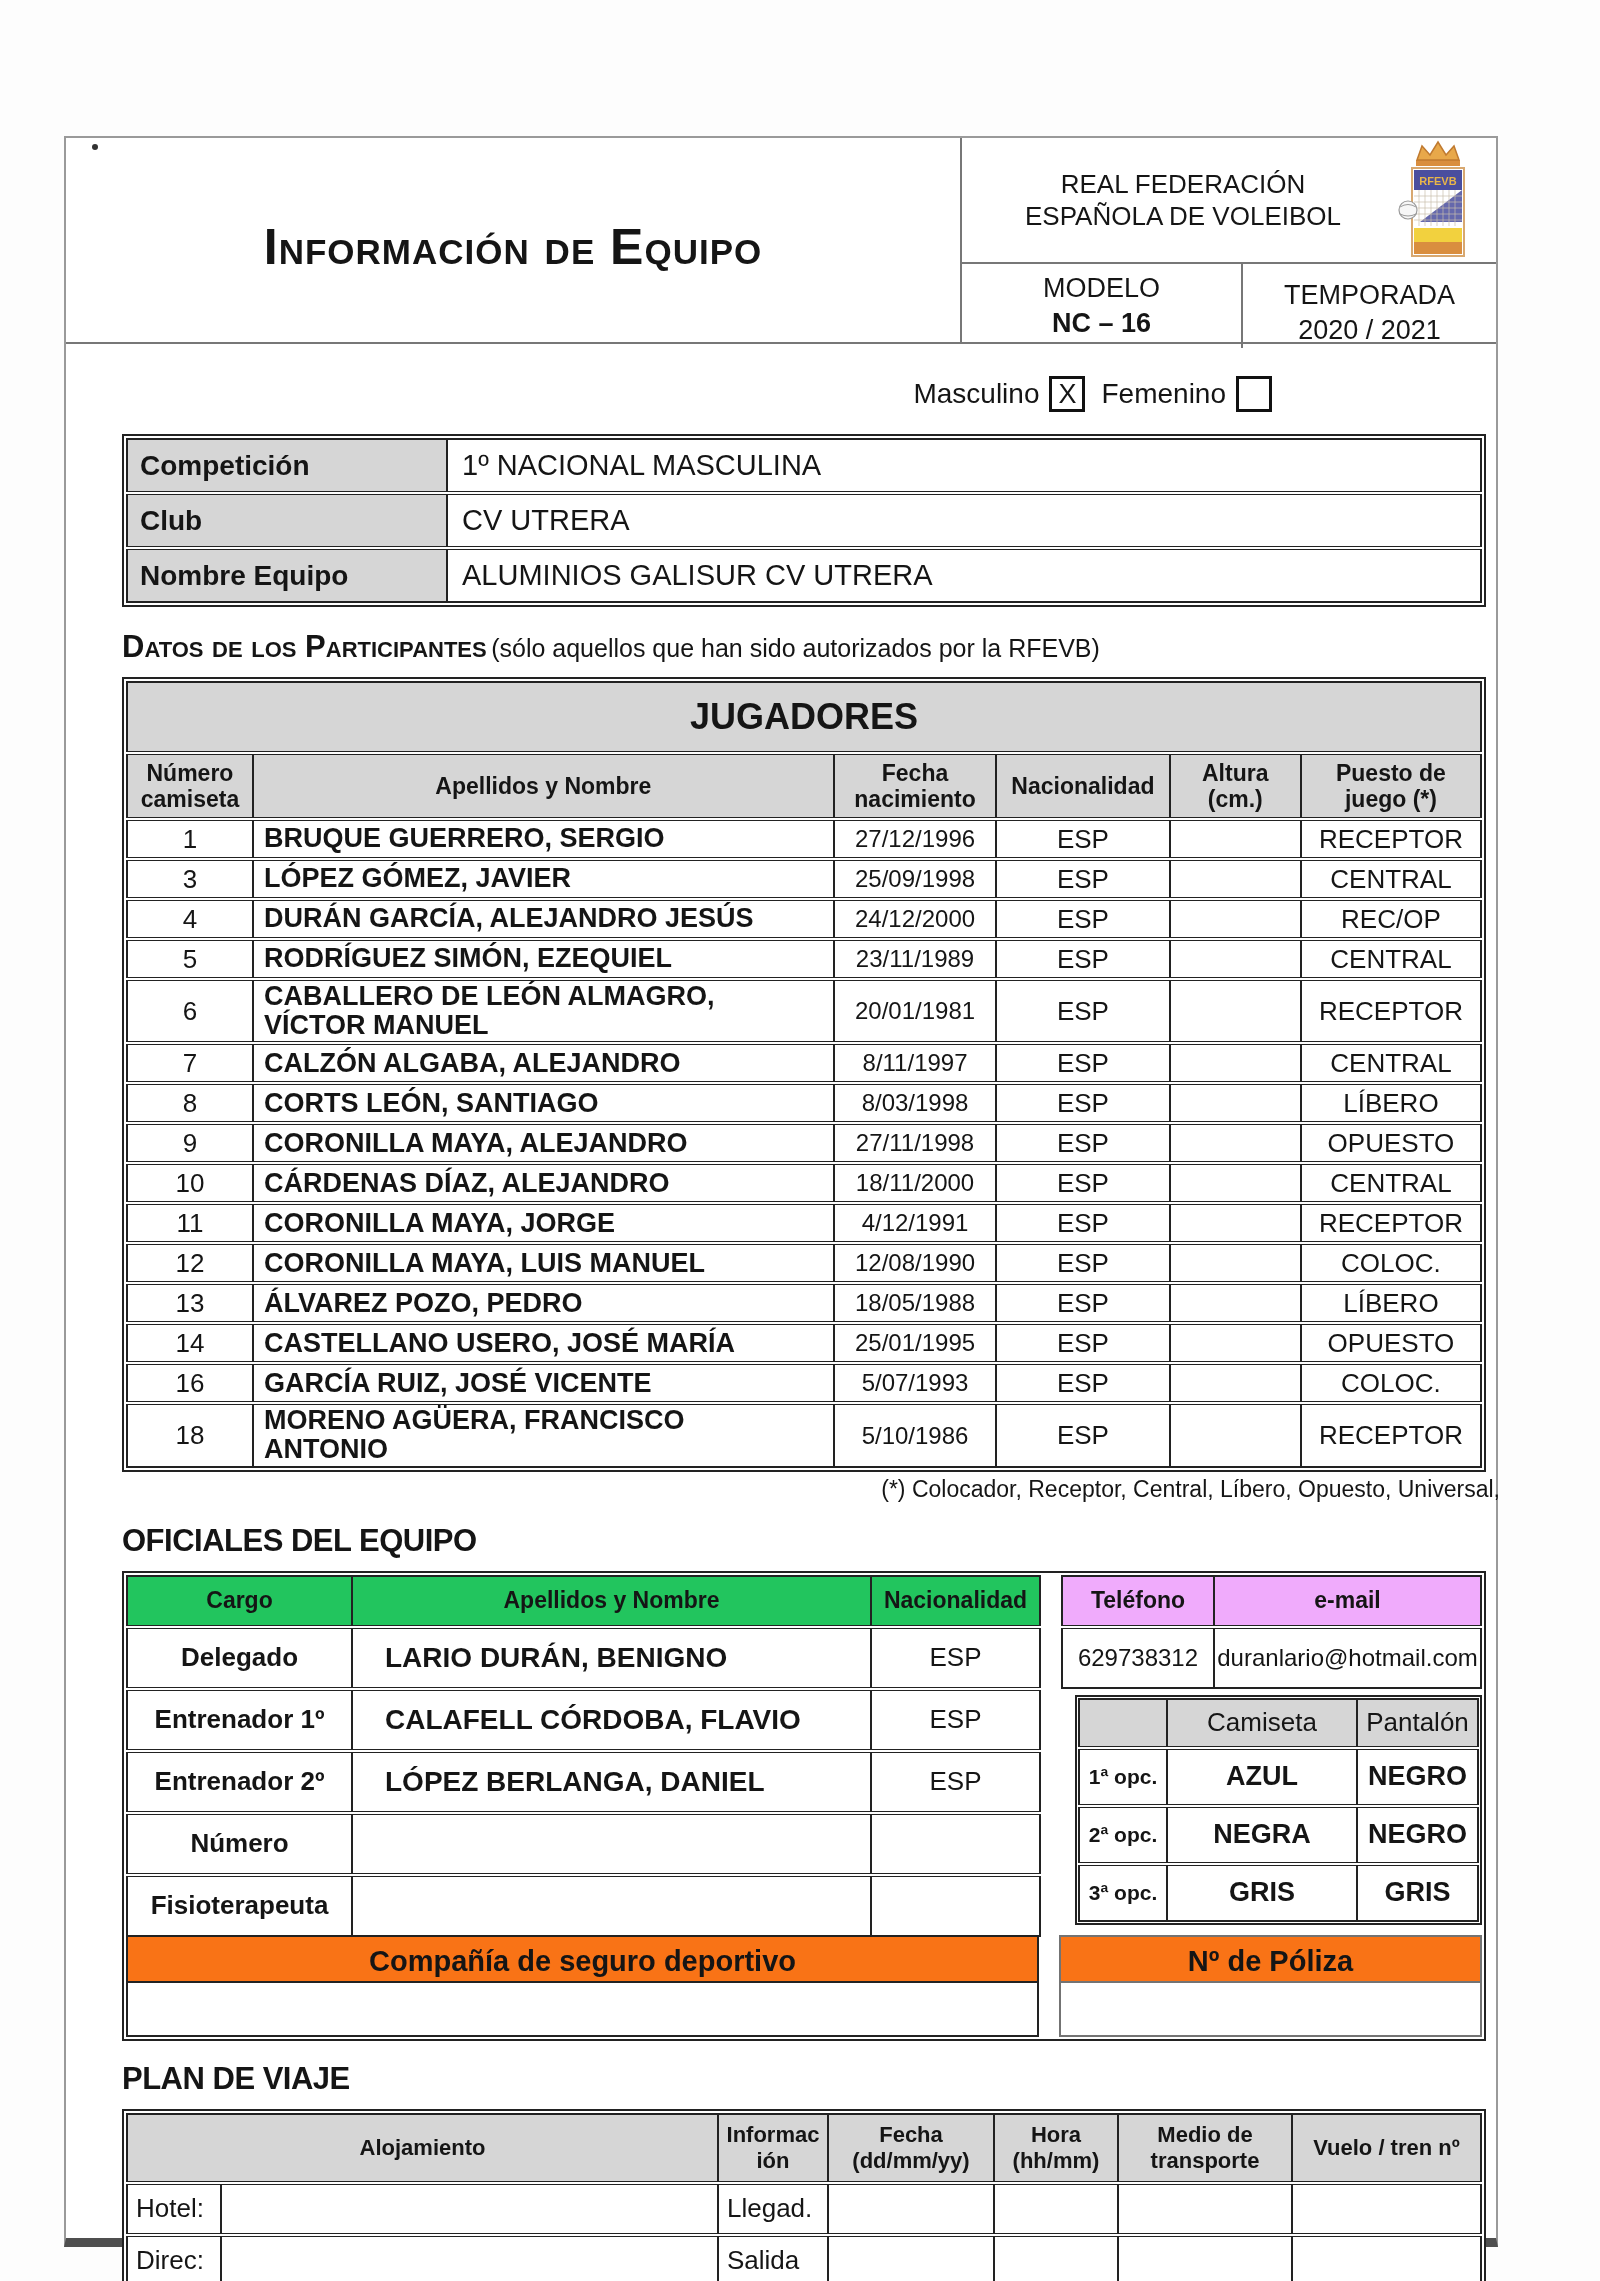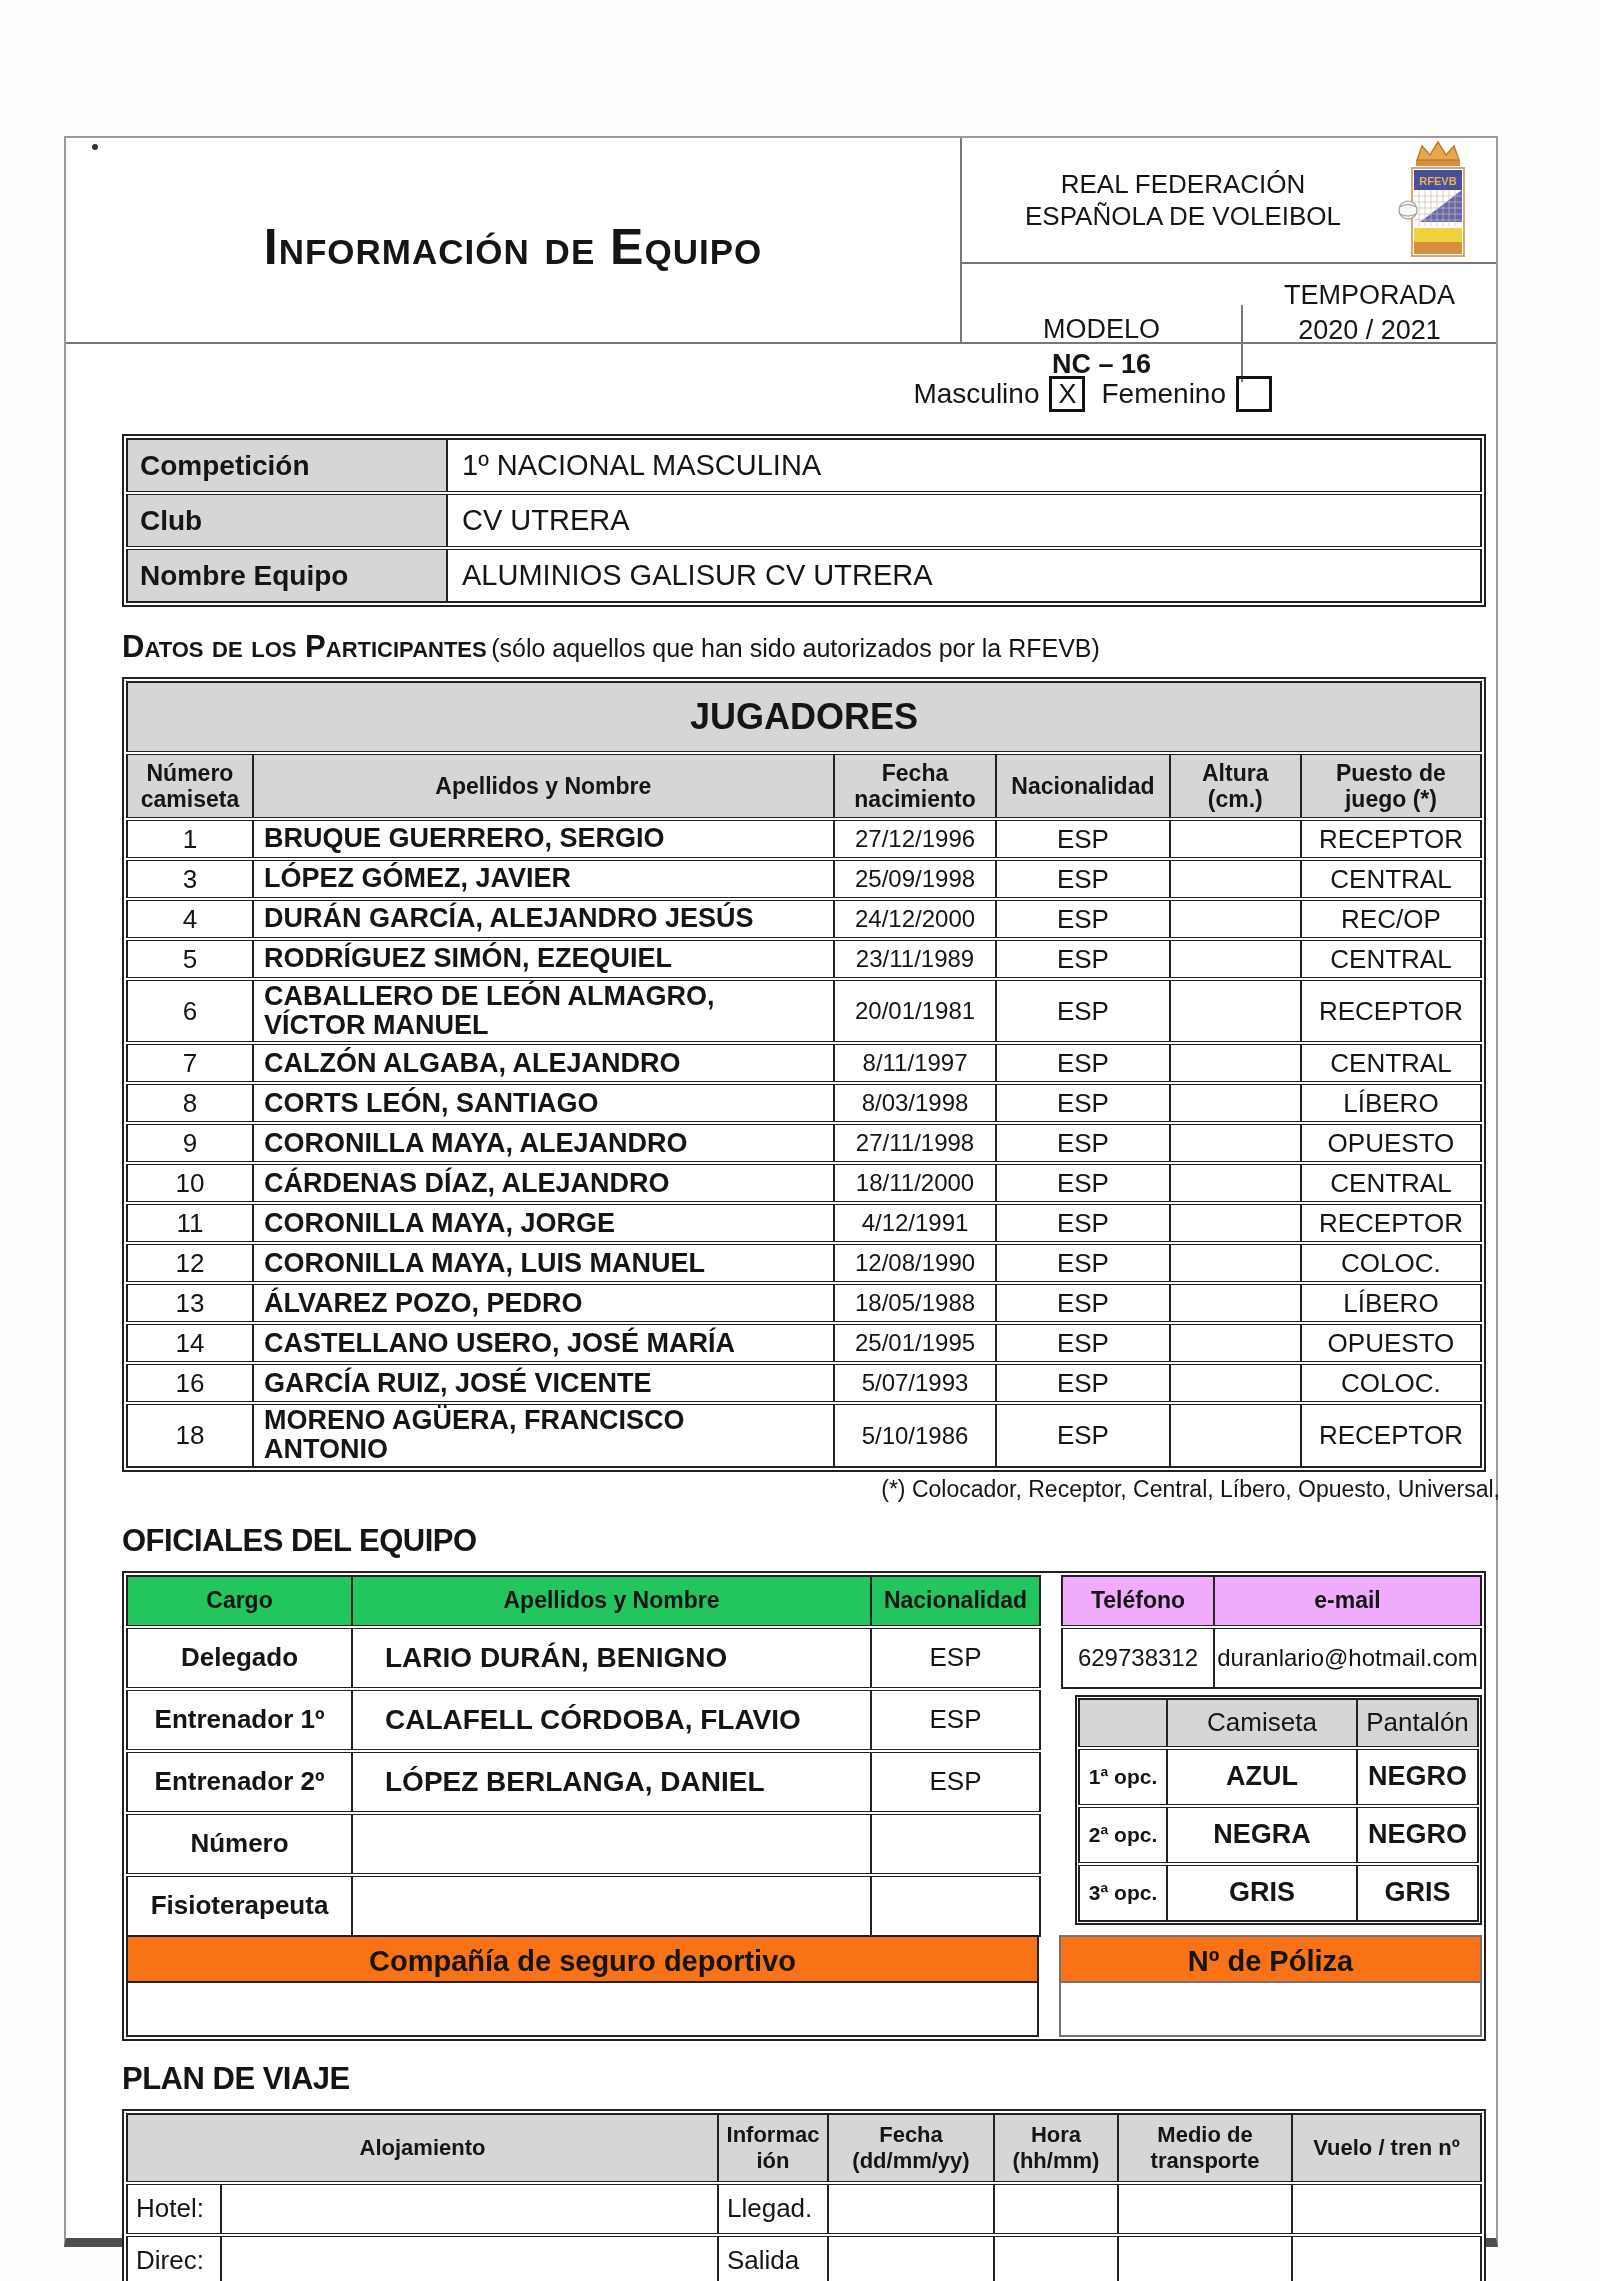--- a/index.html
+++ b/index.html
@@ -14,21 +14,21 @@
   .hdr-left{width:896px;box-sizing:border-box;border-right:2px solid #777;
             display:flex;align-items:center;justify-content:center;}
   .doc-title{font-size:50px;font-weight:bold;font-variant:small-caps;letter-spacing:1px;margin:14px 0 0 0;}
   .hdr-right{flex:1;display:flex;flex-direction:column;}
   .fed{height:134px;box-sizing:border-box;border-bottom:2px solid #777;
        display:flex;align-items:center;padding:0 14px 0 18px;}
   .fed-text{flex:1;text-align:center;font-size:26px;line-height:1.25;}
   .logo{width:96px;height:124px;flex:0 0 auto;}
   .mod-row{flex:1;display:flex;}
   .modelo{width:281px;box-sizing:border-box;border-right:2px solid #777;text-align:center;padding-top:7px;
-          font-size:27px;line-height:1.3;margin-top:41px;}
+          font-size:27px;line-height:1.3;}
   .temporada{flex:1;text-align:center;padding-top:14px;font-size:27px;line-height:1.3;}
   .bold{font-weight:bold;}
 
   
   .gender-row{margin-top:32px;display:flex;justify-content:flex-end;align-items:center;
               padding-right:208px;font-size:28px;}
   .gender-row .glabel{margin-right:10px;text-align:right;}
   .cbx{width:36px;height:36px;box-sizing:border-box;border:3px solid #111;display:inline-flex;
        align-items:center;justify-content:center;font-size:27px;margin-right:16px;}
 

